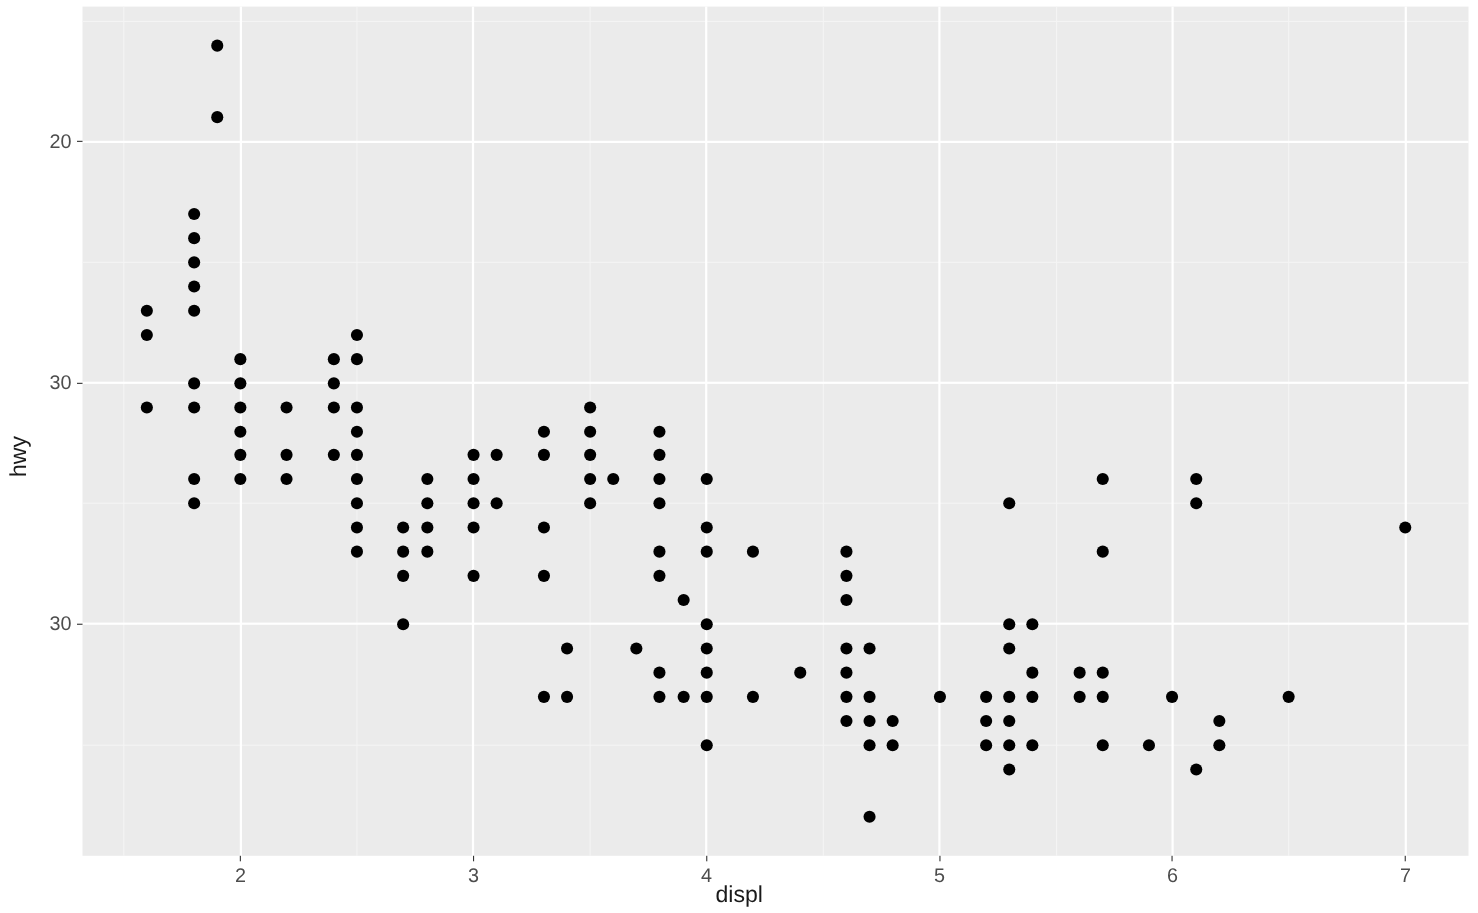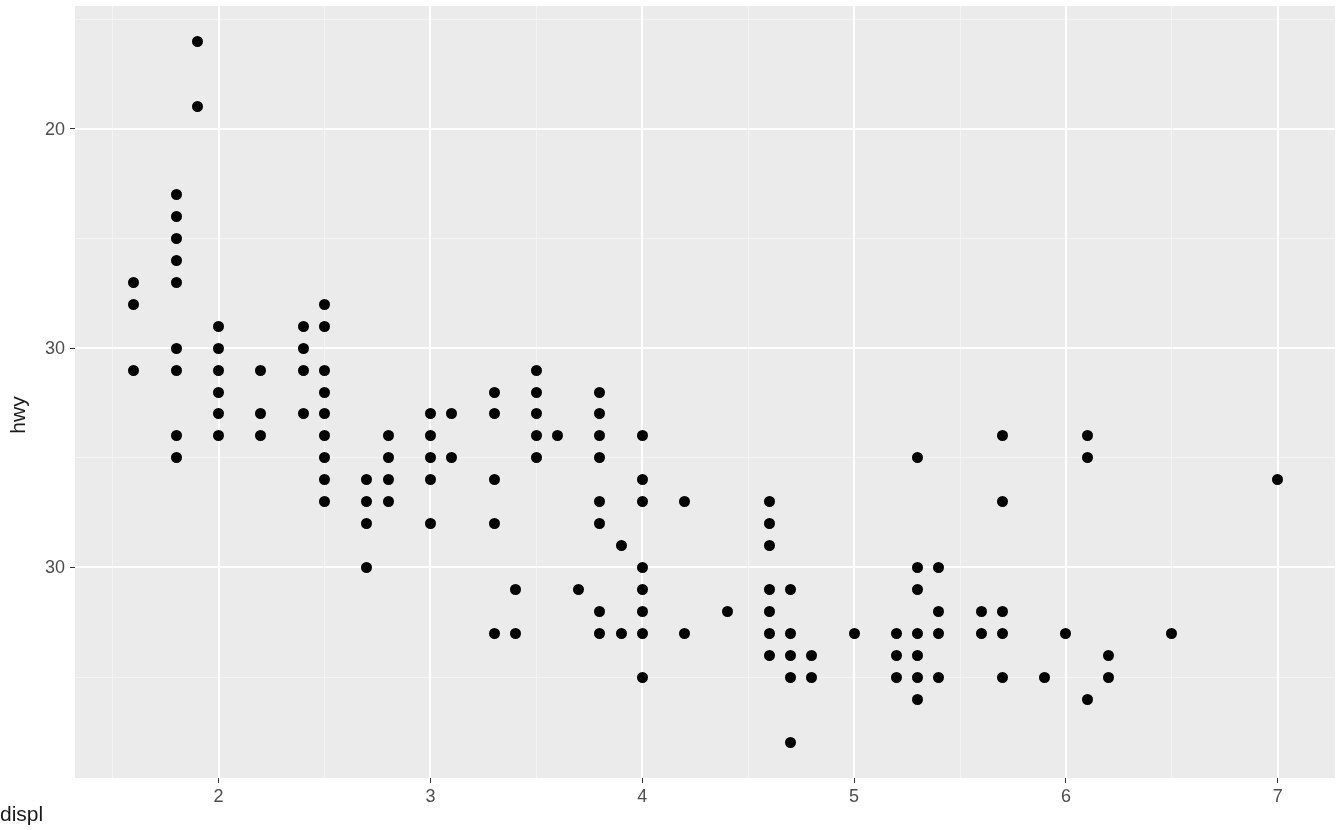--- a/index.html
+++ b/index.html
@@ -1,19 +1,19 @@
 <!DOCTYPE html>
 <html><head>
 <meta charset="utf-8">
 <style>
   html,body{margin:0;padding:0;width:1344px;height:830px;font-family:Arial,Helvetica,sans-serif;color:#1a1a1a;background:#fff;overflow:hidden}
   .wrap{position:absolute;left:0;top:0;width:1344px;height:830px}
   .ylab{position:absolute;left:6px;top:0;width:24px;height:830px;display:flex;align-items:center;justify-content:center}
   .ylab span{transform:rotate(-90deg);font-size:21px}
-  .xlab{position:absolute;left:0;bottom:4px;width:1344px;font-size:21px}
+  .xlab{position:absolute;left:0;bottom:4px;width:1344px;text-align:center;font-size:21px}
   .panel{position:absolute;background:#ebebeb}
   .grid-major{position:absolute;background:#ffffff}
   .grid-minor{position:absolute;background:#f4f4f4}
   .tick-y{position:absolute;right:100%;transform:translateY(-50%);padding-right:10px;font-size:18px;color:#4d4d4d;white-space:nowrap}
   .tick-x{position:absolute;top:100%;transform:translateX(-50%);padding-top:8px;font-size:18px;color:#4d4d4d}
   .tick-mark-y{position:absolute;right:100%;width:5px;height:1px;background:#333}
   .tick-mark-x{position:absolute;top:100%;width:1px;height:5px;background:#333}
   .pt{position:absolute;width:11px;height:11px;margin-left:-5.5px;margin-top:-5.5px;border-radius:50%;background:#000}
 </style>
 </head>

